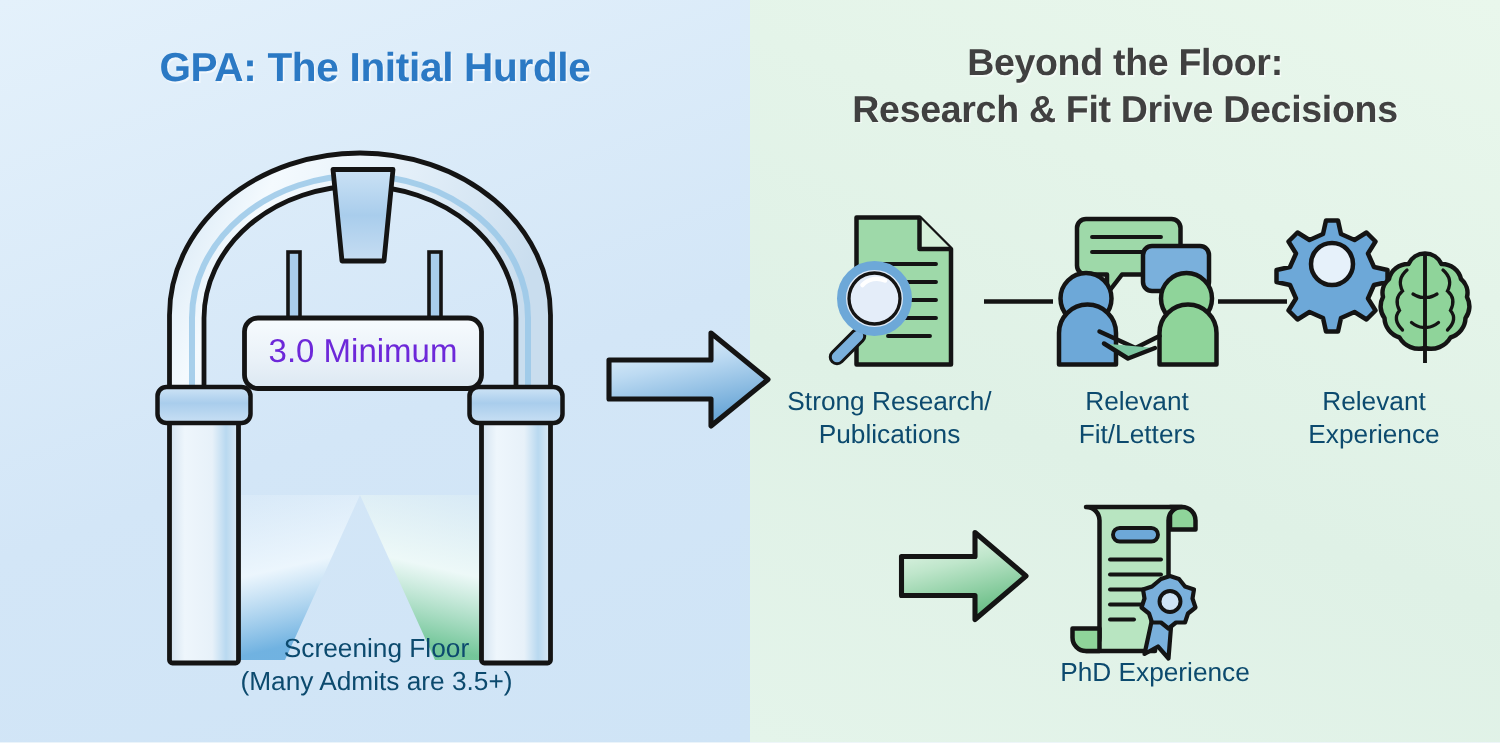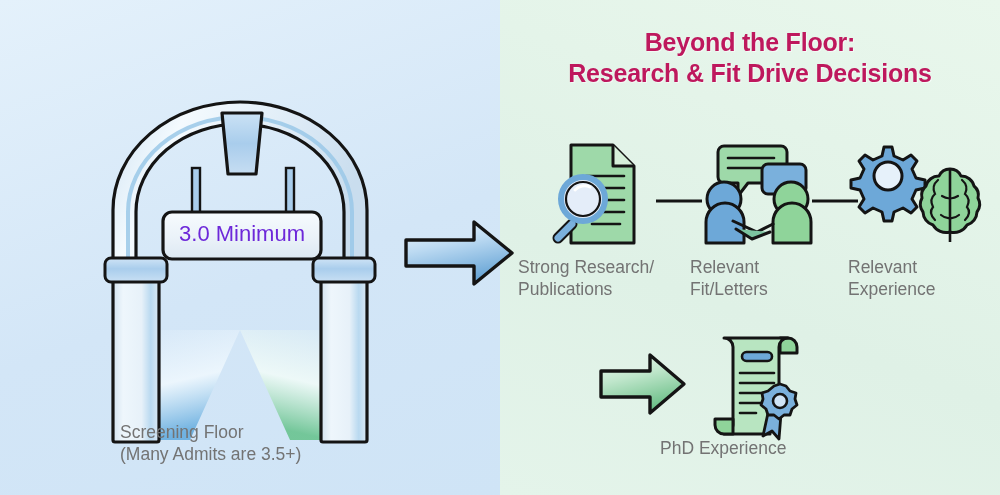--- a/index.html
+++ b/index.html
@@ -43,28 +43,29 @@
     width: 460px;
     font-size: 27px;
     color: #2b79c4;
     text-shadow: 1px 1px 0 rgba(255,255,255,0.55);
   }
   #title-right {
     left: 510px;
     top: 27px;
     width: 480px;
     font-size: 25px;
-    color: #be185d;
+    color: #404040;
     text-shadow: 1px 1px 0 rgba(255,255,255,0.55);
   }
   #title-right .l2 { display:block; }
 
   .lbl {
     position: absolute;
-    color: #737373;
+    text-align: center;
+    color: #0c4a6e;
     font-size: 17.5px;
     line-height: 1.26;
   }
   .lbl .l2 { display: block; }
 
   #sign-text {
     position: absolute;
     left: 163px;
     top: 221px;
     width: 158px;
@@ -282,20 +283,21 @@
       </g>
 
       <path d="M768,413 L763,436 L772,431 L779,439 L781,414 Z" fill="#7ab0dc" stroke="#141414" stroke-width="2.8" stroke-linejoin="round"></path>
 
       <path d="M774,386 l6,-2 l6,2 l4,5 l6,2 l-1,6 l2,6 l-5,4 l-2,6 l-6,0 l-5,4
                l-5,-4 l-6,0 l-2,-6 l-5,-4 l2,-6 l-1,-6 l6,-2 Z" fill="#7ab0dc" stroke="#141414" stroke-width="2.8" stroke-linejoin="round"></path>
       <circle cx="780" cy="401" r="7" fill="#cfe4f6" stroke="#141414" stroke-width="2.6"></circle>
     </g>
   </svg>
 
+  <div class="title" id="title-left">GPA: The Initial Hurdle</div>
 
   <div class="title" id="title-right">
     <span class="l1">Beyond the Floor:</span>
     <span class="l2">Research &amp; Fit Drive Decisions</span>
   </div>
 
   <div id="sign-text">3.0 Minimum</div>
 
   <div class="lbl" id="floor-label">
     <span class="l1">Screening Floor</span>

